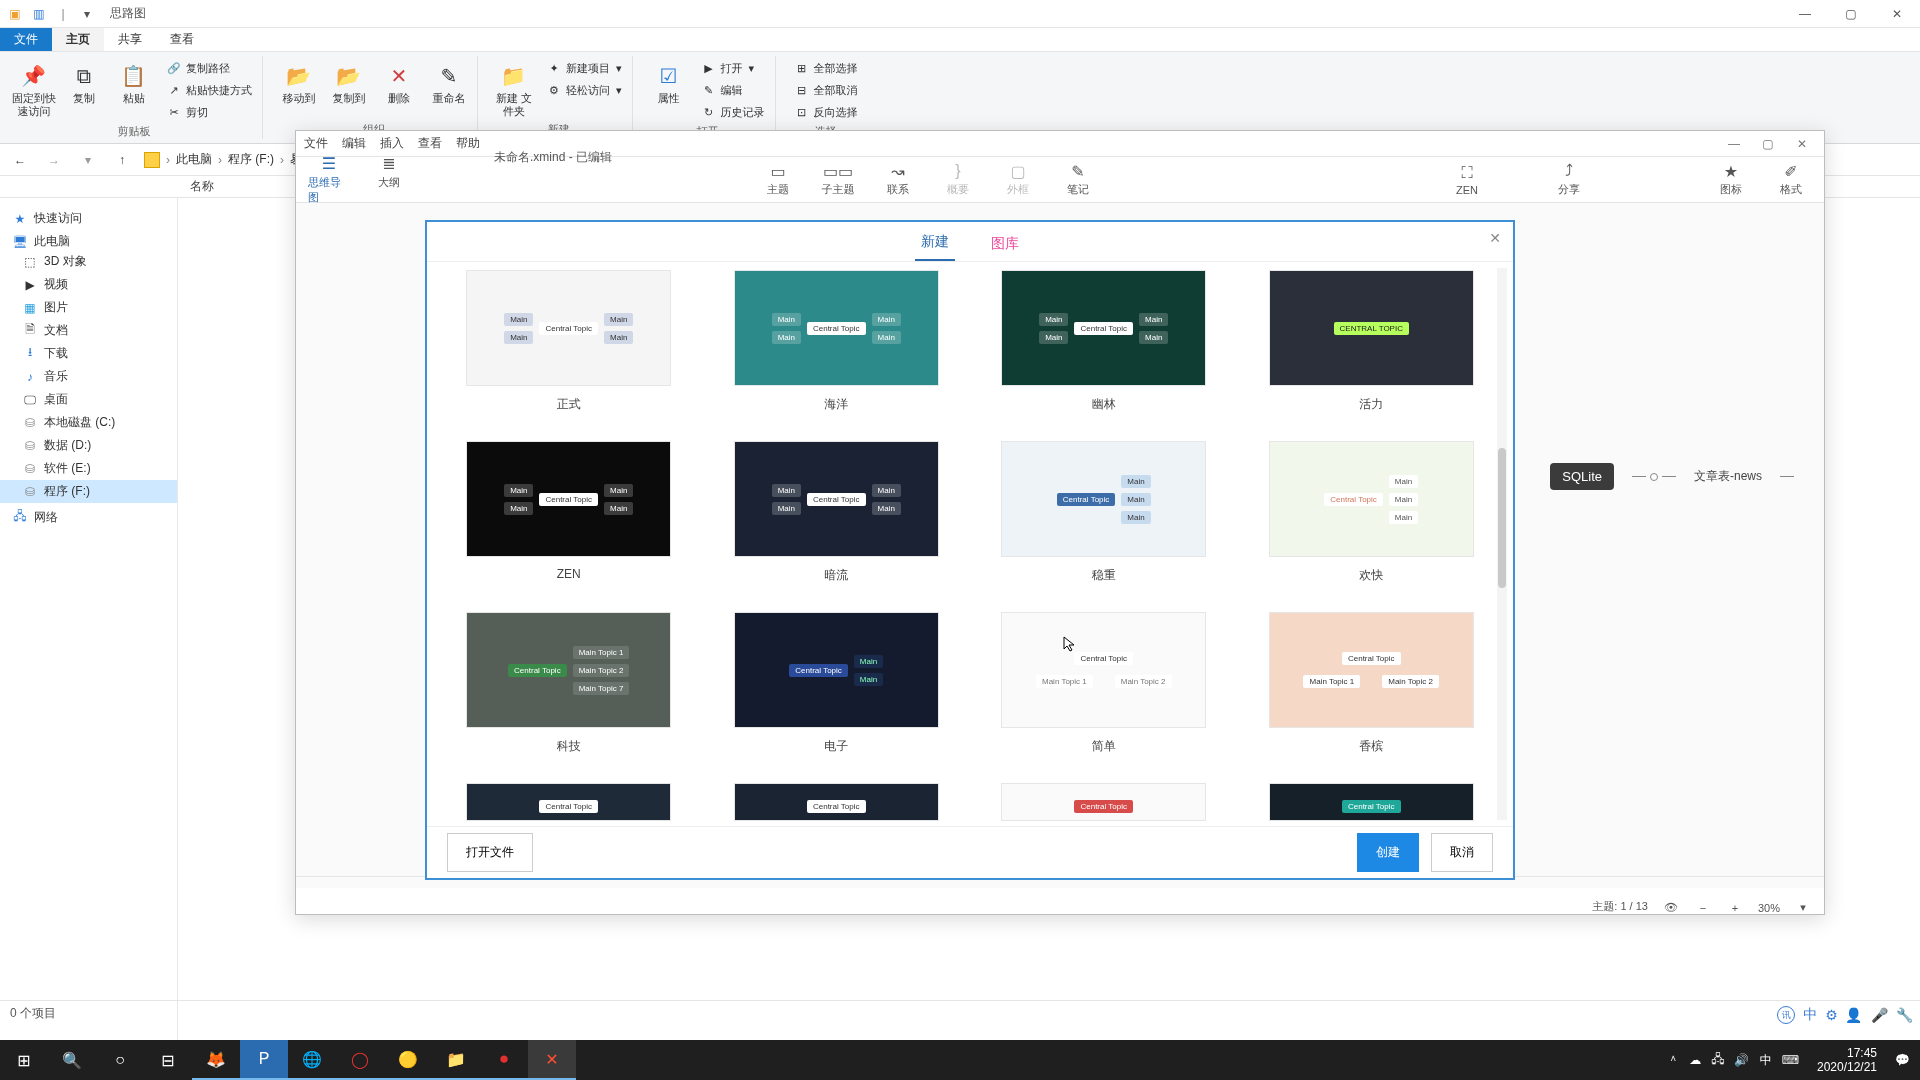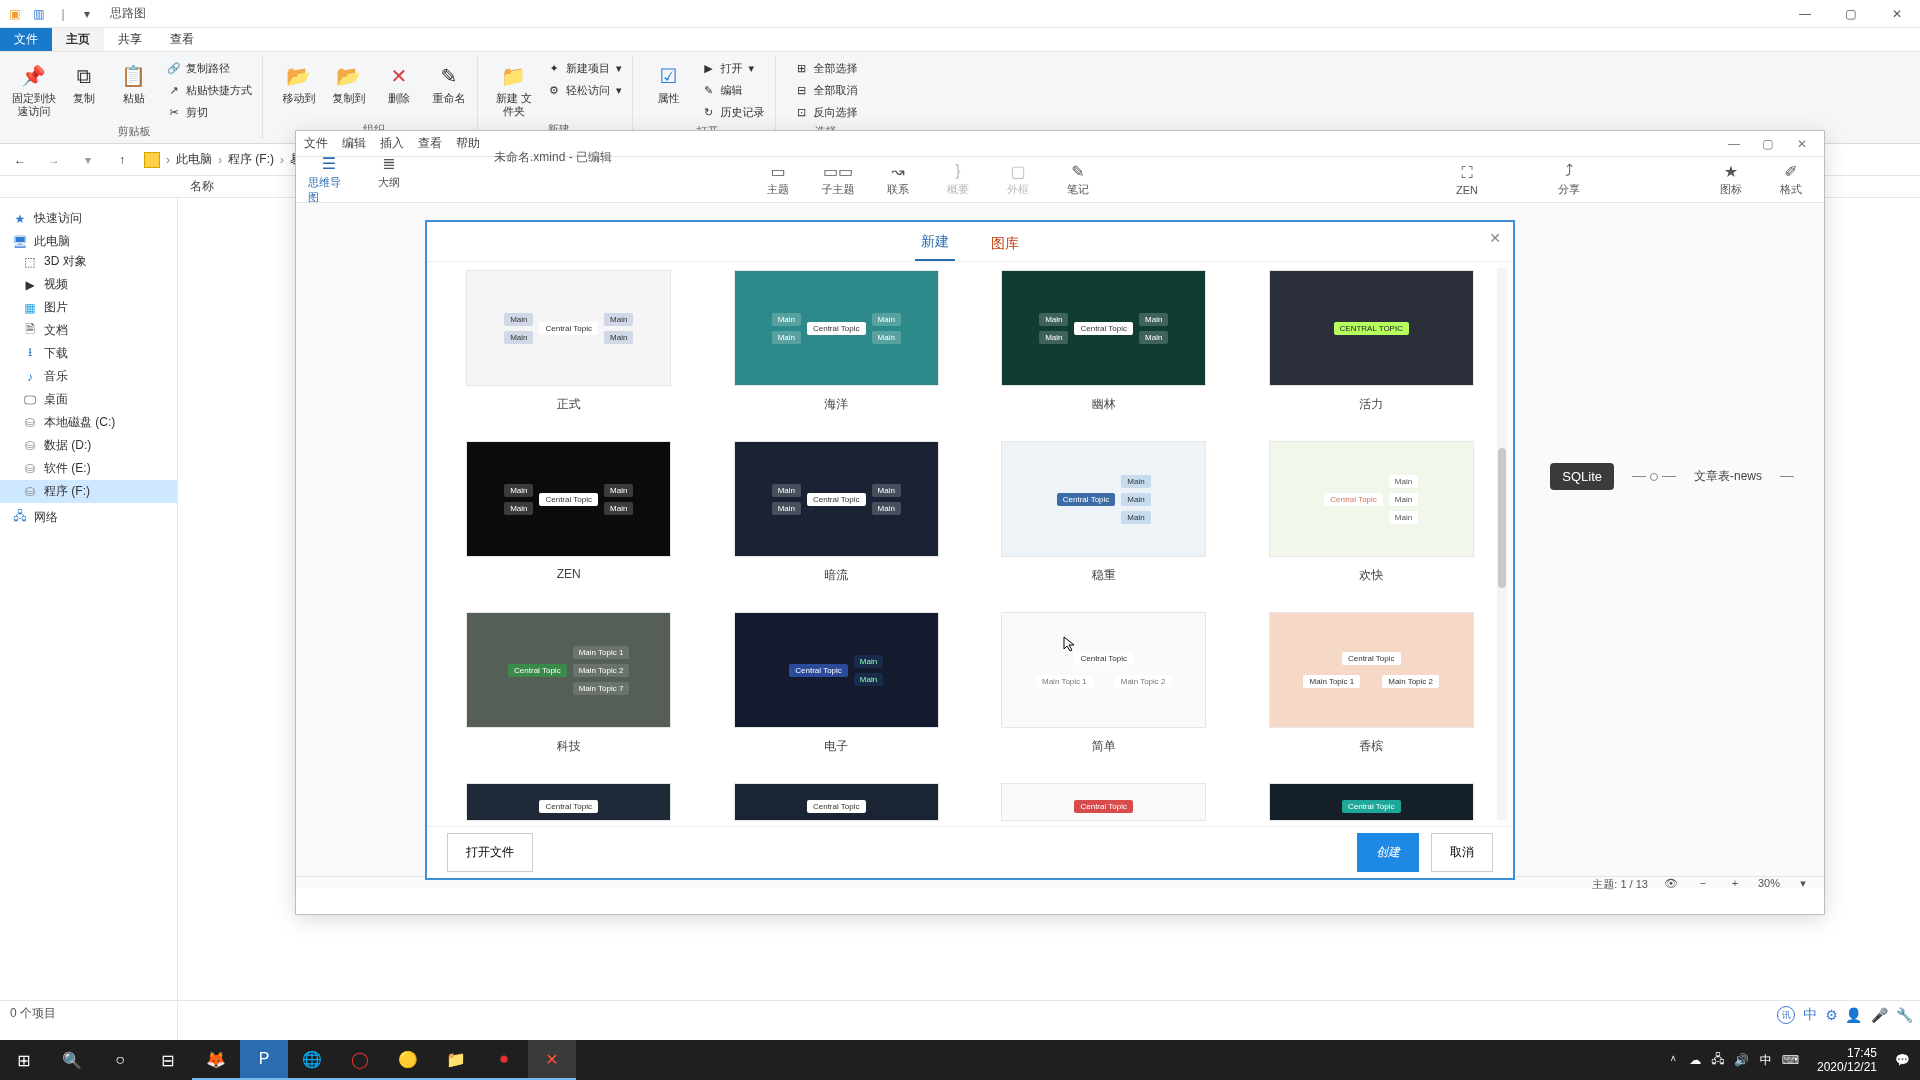--- a/index.html
+++ b/index.html
@@ -75,43 +75,43 @@
 .node-branch{color:#444;font-size:12px;}
 .node-leaves{border-left:0;display:flex;flex-direction:column;gap:6px;}
 .leaf{border:1px solid #cfcfcf;border-radius:3px;padding:3px 10px;font-size:11px;background:#fff;}
 .connector{width:14px;height:1px;background:#888;}
 .branch-conn{display:flex;align-items:center;}
 .branch-conn .dot{width:8px;height:8px;border:1px solid #888;border-radius:50%;background:#fff;margin:0 4px;}
 .leaf-wrap{display:flex;align-items:center;gap:6px;}
 .leaf-line{width:12px;height:1px;background:#aaa;}
 .leaves-frame{border-left:1px solid #aaa;padding-left:0;}
 
-.xmind-status{position:absolute;bottom:0;left:0;right:0;height:38px;border-top:1px solid #e5e5e5;display:flex;align-items:flex-start;justify-content:flex-end;gap:14px;padding:0 12px;color:#555;font-size:11px;}
+.xmind-status{position:absolute;bottom:0;left:0;right:0;height:38px;border-top:1px solid #e5e5e5;display:flex;align-items:flex-end;justify-content:flex-end;gap:14px;padding:0 12px;color:#555;font-size:11px;}
 .xmind-status .zic{width:18px;text-align:center;}
 
 
 .dialog{position:absolute;left:425px;top:220px;width:1090px;height:660px;background:#fff;border:2px solid #3d8fd6;}
 .dialog-tabs{height:40px;display:flex;justify-content:center;align-items:flex-end;gap:30px;border-bottom:1px solid #eee;position:relative;}
-.dialog-tabs .dtab{padding:8px 6px;font-size:14px;color:#c2410c;}
+.dialog-tabs .dtab{padding:8px 6px;font-size:14px;color:#ec4899;}
 .dialog-tabs .dtab.active{color:#2b6cb0;border-bottom:2px solid #2b6cb0;}
 .dialog-close{position:absolute;right:12px;top:8px;color:#888;font-size:14px;}
 
 .dialog-body{position:absolute;top:40px;left:0;right:0;bottom:52px;overflow:hidden;padding:8px 28px;}
 .tpl-grid{display:grid;grid-template-columns:repeat(4,1fr);gap:28px 40px;}
 .tpl{display:flex;flex-direction:column;align-items:center;gap:10px;}
 .thumb{width:205px;height:116px;border:1px solid #e6e6e6;position:relative;overflow:hidden;display:flex;align-items:center;justify-content:center;font-size:10px;}
 .tpl.partial .thumb{height:38px;align-items:flex-start;padding-top:8px;}
 .tpl-name{font-size:12px;color:#444;}
 
 .dlg-scroll{position:absolute;right:6px;top:46px;bottom:58px;width:10px;background:#f4f4f4;}
 .dlg-scroll .sth{position:absolute;left:1px;right:1px;top:180px;height:140px;background:#c9c9c9;border-radius:4px;}
 
 .dialog-footer{position:absolute;bottom:0;left:0;right:0;height:52px;border-top:1px solid #eee;display:flex;align-items:center;padding:0 20px;gap:12px;}
 .dlg-btn{padding:10px 18px;border:1px solid #ccc;background:#fff;font-size:12px;}
-.dlg-btn.primary{background:#1e88e5;color:#fff;border-color:#1e88e5;margin-left:auto;font-style:italic;}
+.dlg-btn.primary{background:#1e88e5;color:#fff;border-color:#1e88e5;margin-left:auto;}
 
 .cursor{position:absolute;left:1063px;top:636px;font-size:16px;color:#000;z-index:999;pointer-events:none;}
 .cursor svg{width:16px;height:16px;}
 
 
 .expl-status{position:absolute;left:0;right:0;bottom:54px;height:26px;border-top:1px solid #e5e5e5;display:flex;align-items:center;padding:0 10px;color:#555;}
 
 
 .tray-right{position:absolute;right:6px;bottom:56px;display:flex;gap:8px;align-items:center;color:#3a7bd5;}
 .tray-right span{font-size:14px;}

